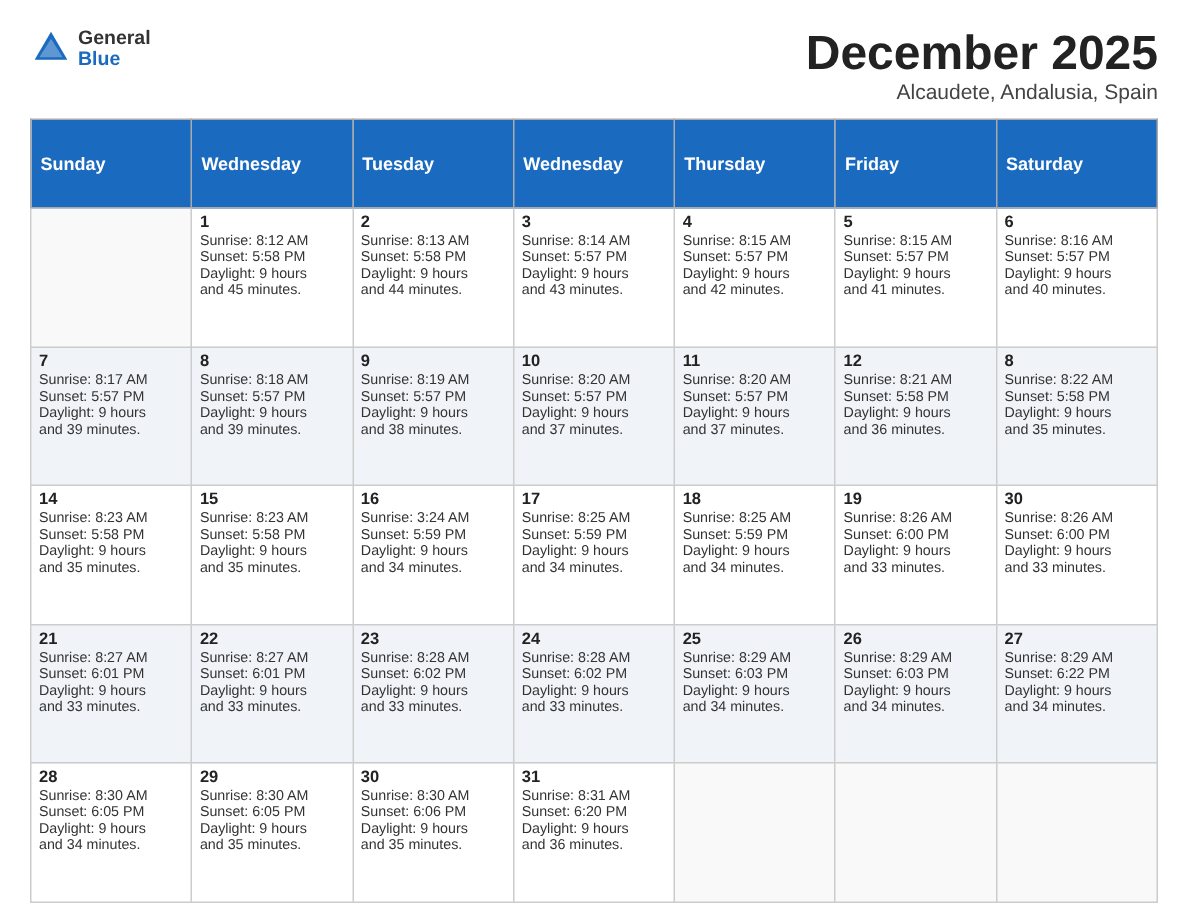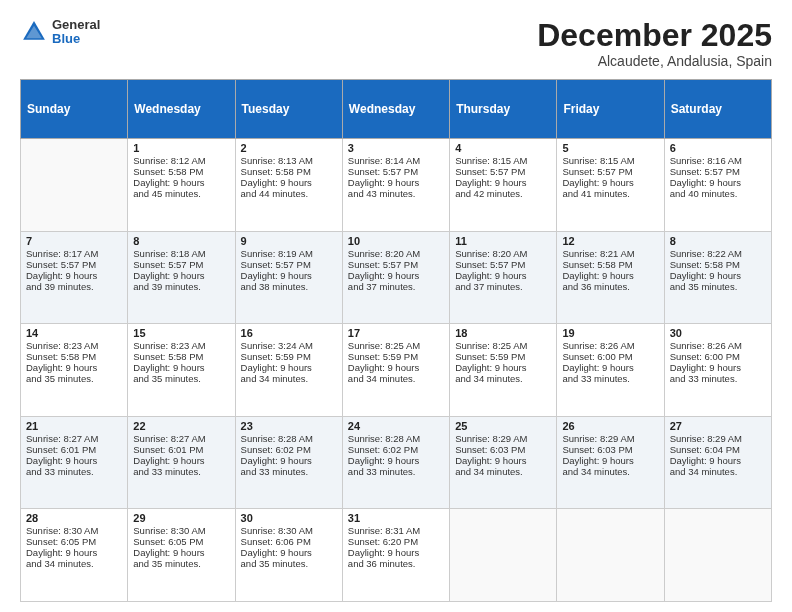--- a/index.html
+++ b/index.html
@@ -311,21 +311,21 @@
           <td>
             <span class="day-number">26</span>
             <div>Sunrise: 8:29 AM</div>
             <div>Sunset: 6:03 PM</div>
             <div>Daylight: 9 hours</div>
             <div>and 34 minutes.</div>
           </td>
           <td>
             <span class="day-number">27</span>
             <div>Sunrise: 8:29 AM</div>
-            <div>Sunset: 6:04 PM</div>
+            <div>Sunset: 6:22 PM</div>
             <div>Daylight: 9 hours</div>
             <div>and 34 minutes.</div>
           </td>
         </tr>
         <tr>
           <td>
             <span class="day-number">28</span>
             <div>Sunrise: 8:30 AM</div>
             <div>Sunset: 6:05 PM</div>
             <div>Daylight: 9 hours</div>

